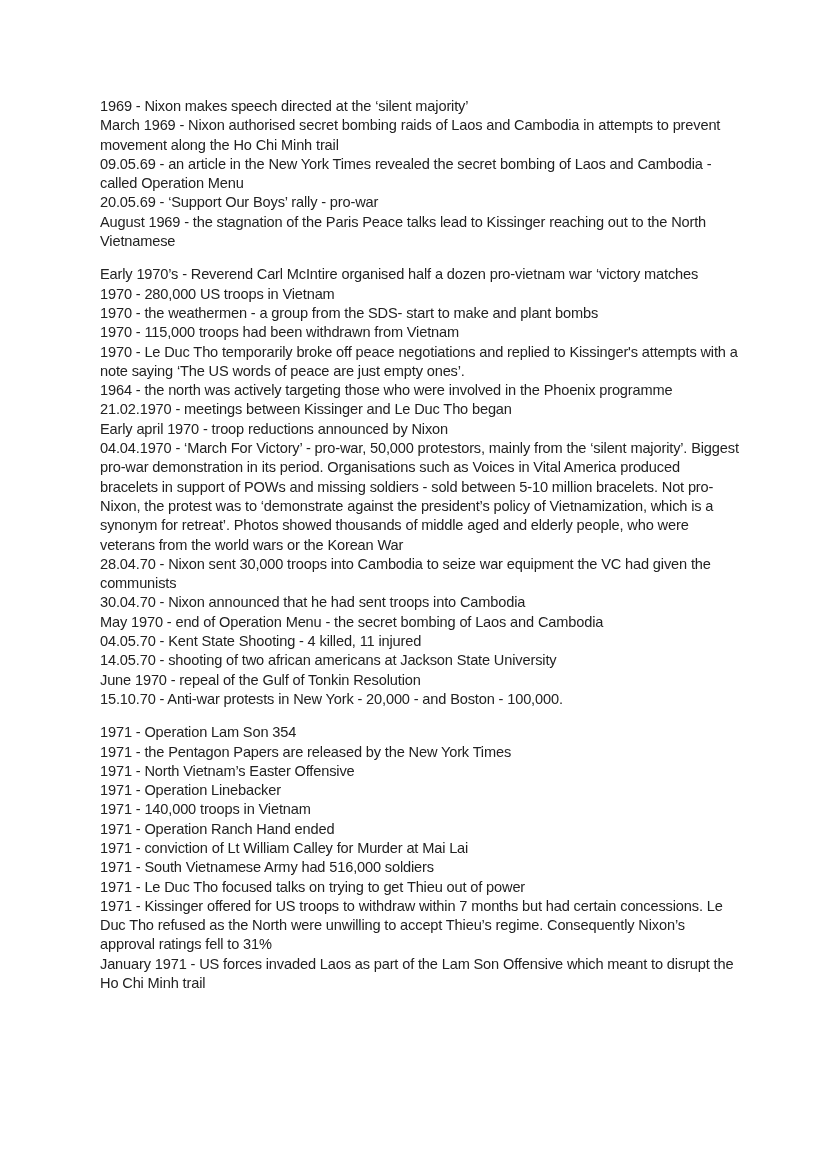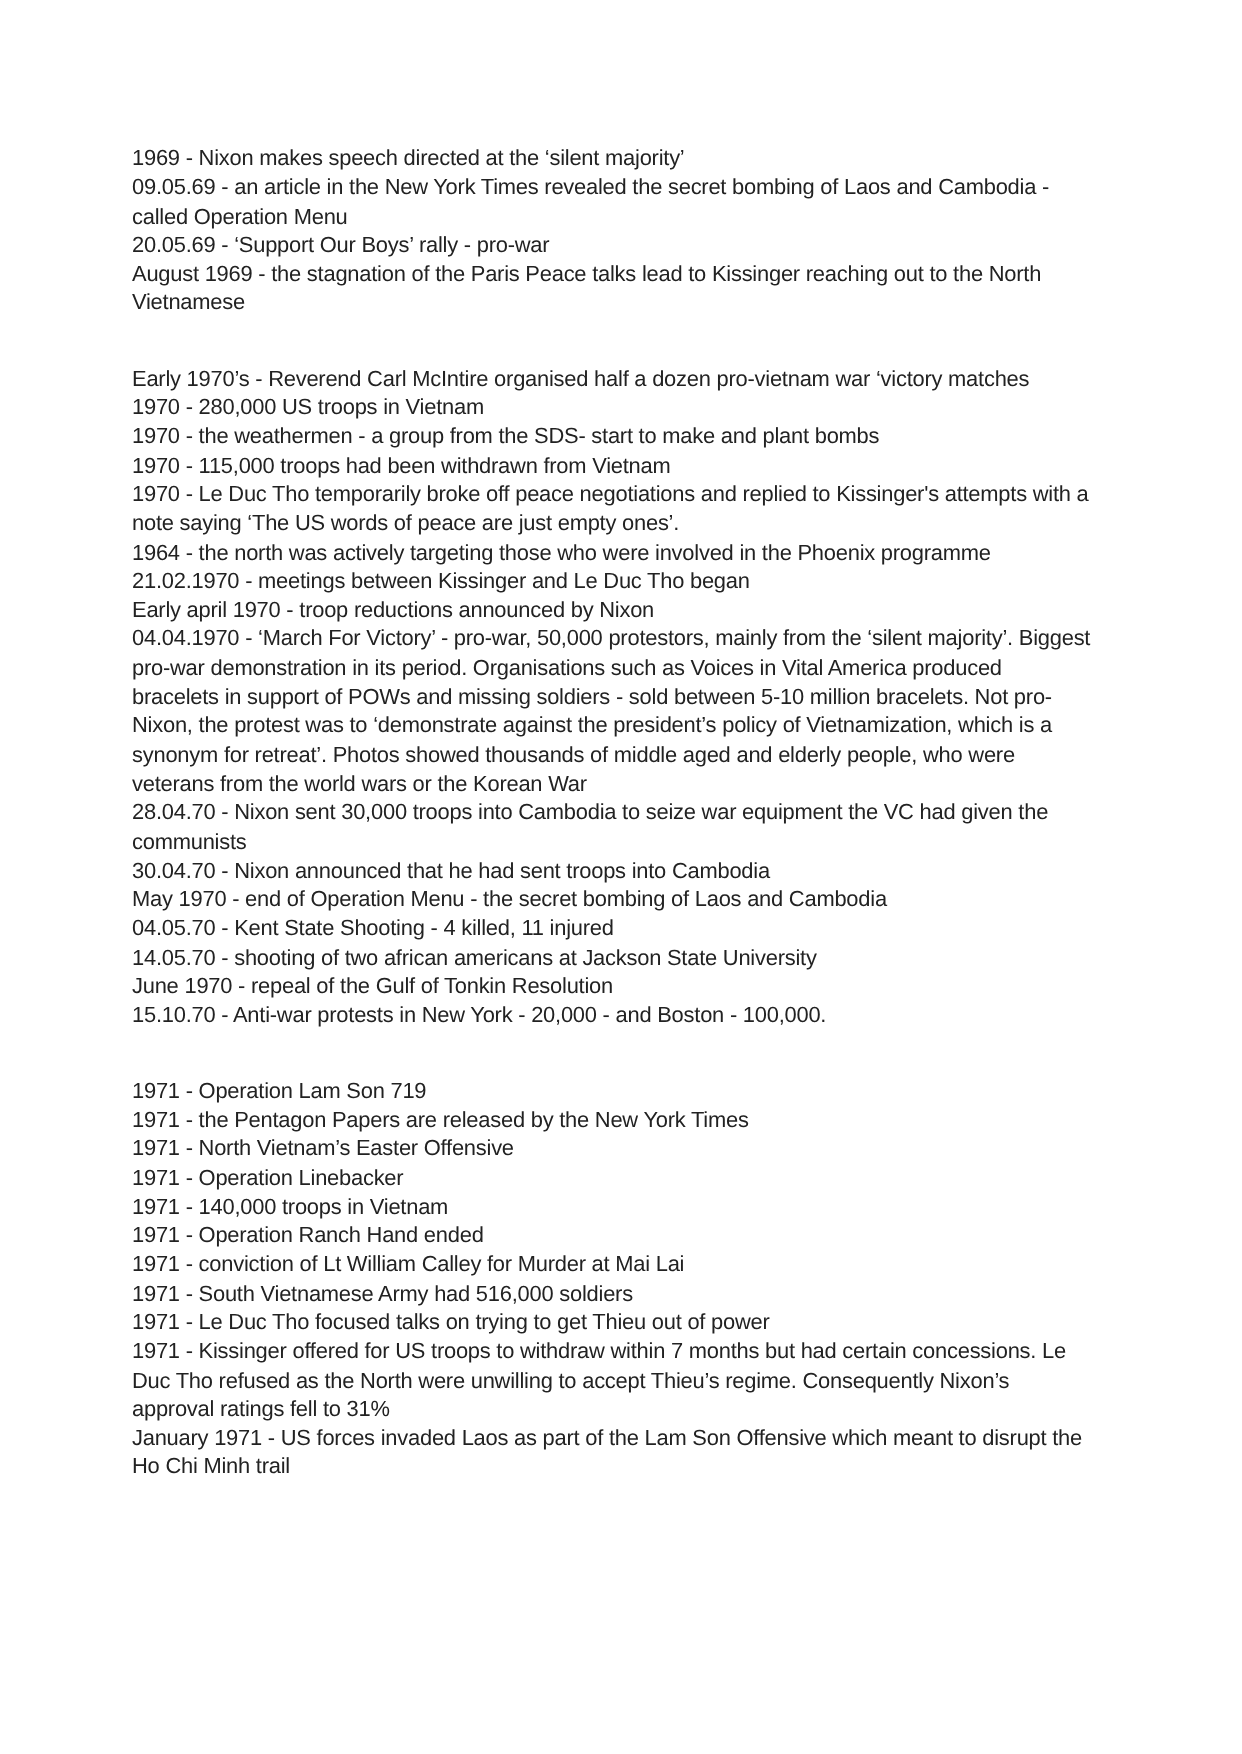--- a/index.html
+++ b/index.html
@@ -1,37 +1,38 @@
 <!DOCTYPE html>
 <html><head>
 <meta charset="utf-8">
 <style>
   html, body { margin: 0; padding: 0; background: #ffffff; }
   body { width: 828px; height: 1169px; position: relative; overflow: hidden; }
   .page {
     position: absolute;
-    left: 88px;
+    left: 100px;
     top: 97px;
     width: 640px;
     font-family: "Liberation Sans", sans-serif;
     font-size: 14.6px;
     line-height: 19.3px;
     color: #222222;
     letter-spacing: -0.15px;
   }
   .section { margin: 0; }
-  .section + .section { margin-top: 31px; }
+  .section + .section { margin-top: 14px; }
   .entry { margin: 0; white-space: normal; }
 </style>
 </head>
 <body>
 
 <div class="page">
   <div class="section">
     <p class="entry">1969 - Nixon makes speech directed at the ‘silent majority’</p>
+    <p class="entry">March 1969 - Nixon authorised secret bombing raids of Laos and Cambodia in attempts to prevent movement along the Ho Chi Minh trail</p>
     <p class="entry">09.05.69 - an article in the New York Times revealed the secret bombing of Laos and Cambodia - called Operation Menu</p>
     <p class="entry">20.05.69 - ‘Support Our Boys’ rally - pro-war</p>
     <p class="entry">August 1969 - the stagnation of the Paris Peace talks lead to Kissinger reaching out to the North Vietnamese</p>
   </div>
 
   <div class="section">
     <p class="entry">Early 1970’s - Reverend Carl McIntire organised half a dozen pro-vietnam war ‘victory matches</p>
     <p class="entry">1970 - 280,000 US troops in Vietnam</p>
     <p class="entry">1970 - the weathermen - a group from the SDS- start to make and plant bombs</p>
     <p class="entry">1970 - 115,000 troops had been withdrawn from Vietnam</p>
@@ -43,21 +44,21 @@
     <p class="entry">28.04.70 - Nixon sent 30,000 troops into Cambodia to seize war equipment the VC had given the communists</p>
     <p class="entry">30.04.70 - Nixon announced that he had sent troops into Cambodia</p>
     <p class="entry">May 1970 - end of Operation Menu - the secret bombing of Laos and Cambodia</p>
     <p class="entry">04.05.70 - Kent State Shooting - 4 killed, 11 injured</p>
     <p class="entry">14.05.70 - shooting of two african americans at Jackson State University</p>
     <p class="entry">June 1970 - repeal of the Gulf of Tonkin Resolution</p>
     <p class="entry">15.10.70 - Anti-war protests in New York - 20,000 - and Boston - 100,000.</p>
   </div>
 
   <div class="section">
-    <p class="entry">1971 - Operation Lam Son 719</p>
+    <p class="entry">1971 - Operation Lam Son 354</p>
     <p class="entry">1971 - the Pentagon Papers are released by the New York Times</p>
     <p class="entry">1971 - North Vietnam’s Easter Offensive</p>
     <p class="entry">1971 - Operation Linebacker</p>
     <p class="entry">1971 - 140,000 troops in Vietnam</p>
     <p class="entry">1971 - Operation Ranch Hand ended</p>
     <p class="entry">1971 - conviction of Lt William Calley for Murder at Mai Lai</p>
     <p class="entry">1971 - South Vietnamese Army had 516,000 soldiers</p>
     <p class="entry">1971 - Le Duc Tho focused talks on trying to get Thieu out of power</p>
     <p class="entry">1971 - Kissinger offered for US troops to withdraw within 7 months but had certain concessions. Le Duc Tho refused as the North were unwilling to accept Thieu’s regime. Consequently Nixon’s approval ratings fell to 31%</p>
     <p class="entry">January 1971 - US forces invaded Laos as part of the Lam Son Offensive which meant to disrupt the Ho Chi Minh trail</p>

